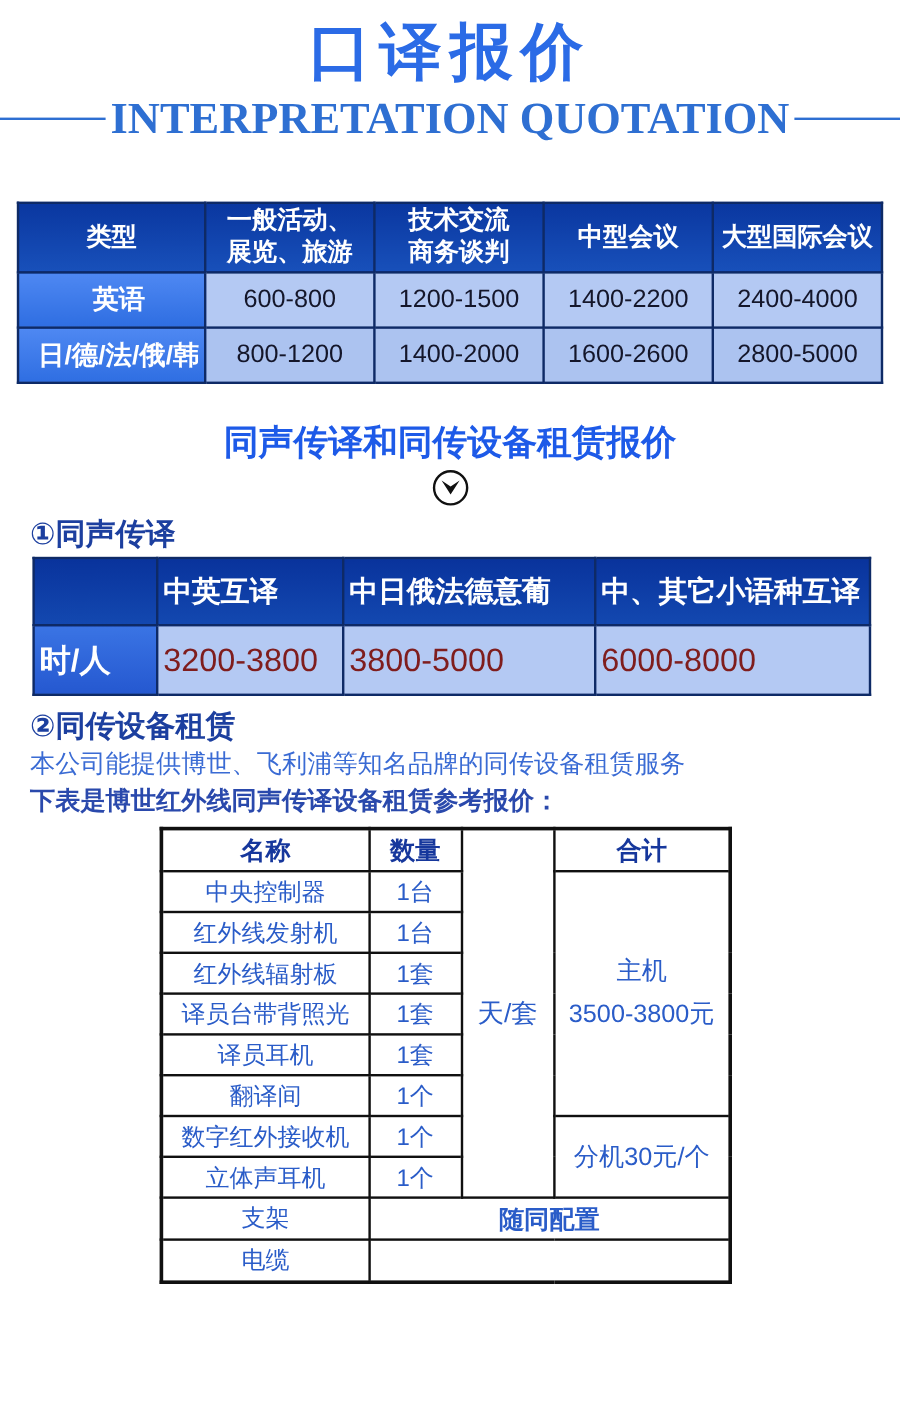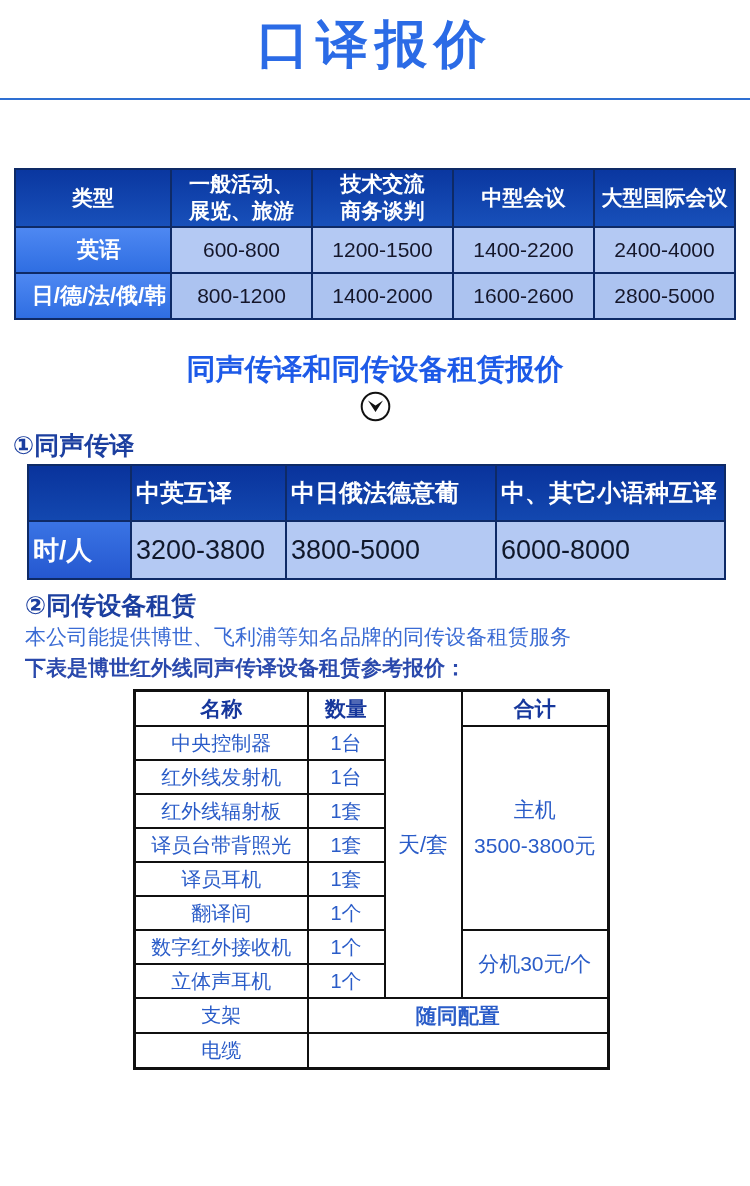--- a/index.html
+++ b/index.html
@@ -36,28 +36,28 @@
   }
   .t1 .val{background:var(--cell-light-blue,#B4C9F3);color:#14162A;font-size:21px;height:44px;}
   .t1 tr:nth-child(odd) .val{background:var(--cell-light-blue-alt,#ACC3F0);}
   
   .section-title{
     margin-top:30px;text-align:center;font-size:29px;font-weight:bold;
     color:#1D5AE8;height:38px;line-height:38px;
   }
   .arrow-wrap{text-align:center;height:34px;margin-top:2px;}
   
-  .subheading{margin:6px 0 0 13px;font-size:25px;font-weight:bold;color:#1C3F9F;height:30px;line-height:30px;}
+  .subheading{margin:6px 0 0 25px;font-size:25px;font-weight:bold;color:#1C3F9F;height:30px;line-height:30px;}
   .subheading2{margin:10px 0 0 25px;font-size:25px;font-weight:bold;color:#1C3F9F;height:30px;line-height:30px;}
   
   .t2{margin:4px 0 0 27px;width:697px;}
   .t2 td{border:2px solid var(--border-navy,#0E2A66);text-align:left;vertical-align:middle;padding:4px;}
   .t2 .hdr{background:linear-gradient(180deg,#09339C,#1348B0);color:#fff;font-weight:bold;font-size:24px;height:46px;}
   .t2 .rowlab{background:linear-gradient(180deg,#3A74E4,#2558D0);color:#fff;font-weight:bold;font-size:26px;}
-  .t2 .val{background:var(--cell-light-blue,#B2C7F1);color:#0f172a;font-size:27px;height:48px;margin-top:40px;}
+  .t2 .val{background:var(--cell-light-blue,#B2C7F1);color:#7f1d1d;font-size:27px;height:48px;margin-top:40px;}
   
   .intro1{margin:2px 0 0 25px;font-size:21px;color:#3A6BD4;height:29px;line-height:29px;}
   .intro2{margin:2px 0 0 25px;font-size:21px;font-weight:bold;color:#2A49AC;height:29px;line-height:29px;}
   
   .t3{margin:7px 0 0 133px;width:474px;border:3px solid var(--border-black,#101010);}
   .t3 td{border:2px solid var(--border-black,#101010);text-align:center;vertical-align:middle;padding:0;
          color:var(--table3-text-blue,#2A5CC8);font-size:20px;height:32px;background:#fff;}
   .t3 .h{font-weight:bold;color:var(--table3-header-blue,#16379C);font-size:21px;height:33px;}
   .t3 .unit{font-size:22px;}
   .t3 .total-main{font-size:21px;line-height:1.7;}
@@ -65,20 +65,21 @@
   .t3 .cfg{font-weight:bold;font-size:21px;}
   .t3 .footname{font-size:20px;height:33px;}
 </style>
 </head>
 <body>
 
 <div class="title-block">
   <div class="title-cn">口译报价</div>
   <div class="subtitle-row">
     <div class="subtitle-rule"></div>
+    <div class="subtitle-en">INTERPRETATION QUOTATION</div>
     <div class="subtitle-rule"></div>
   </div>
 </div>
 
 <table class="t1">
   <colgroup>
     <col style="width:156px">
       <col style="width:141px">
       <col style="width:141px">
       <col style="width:141px">

